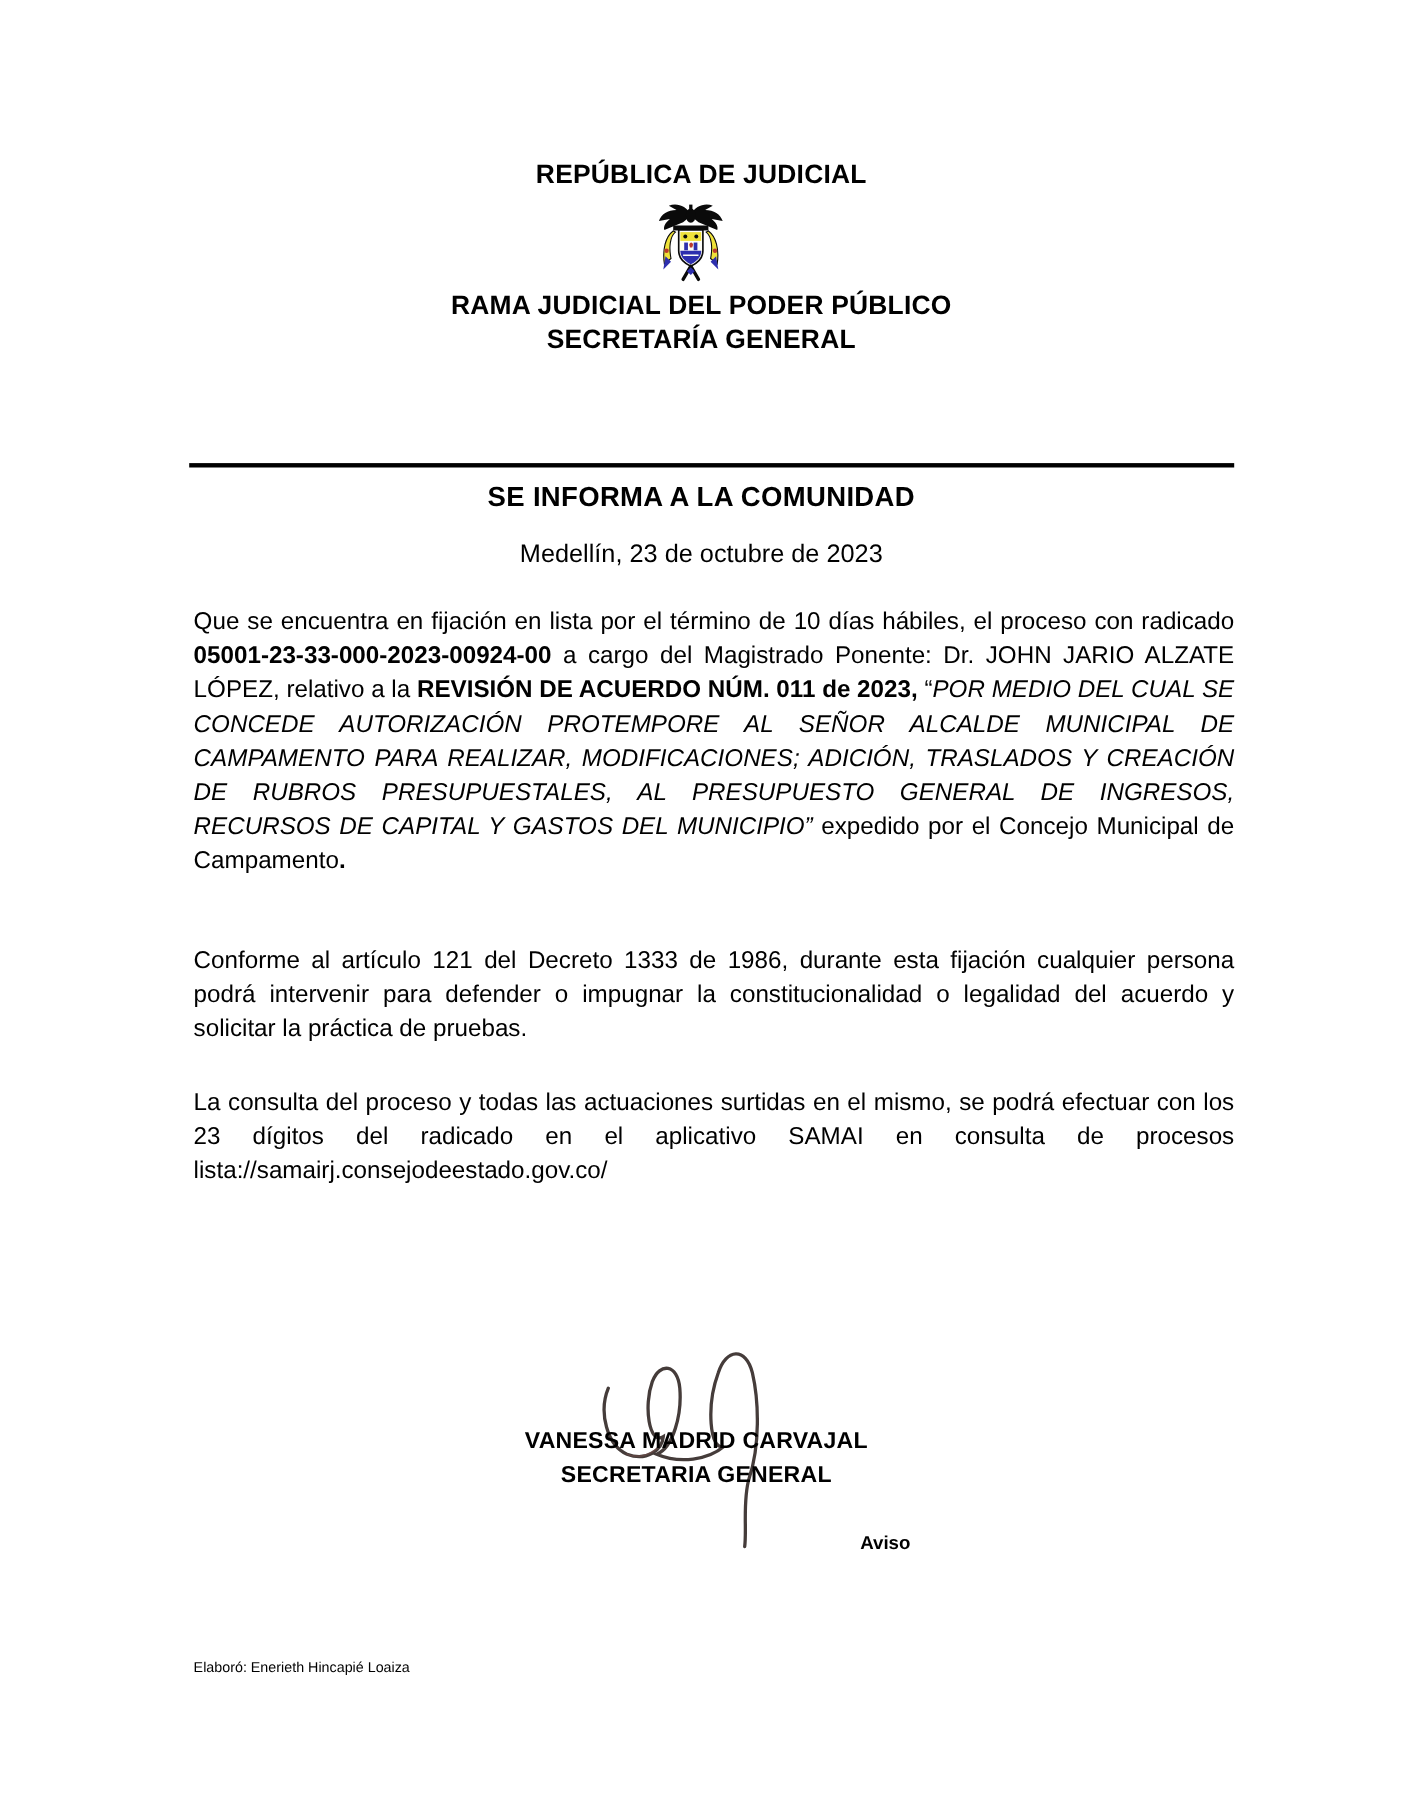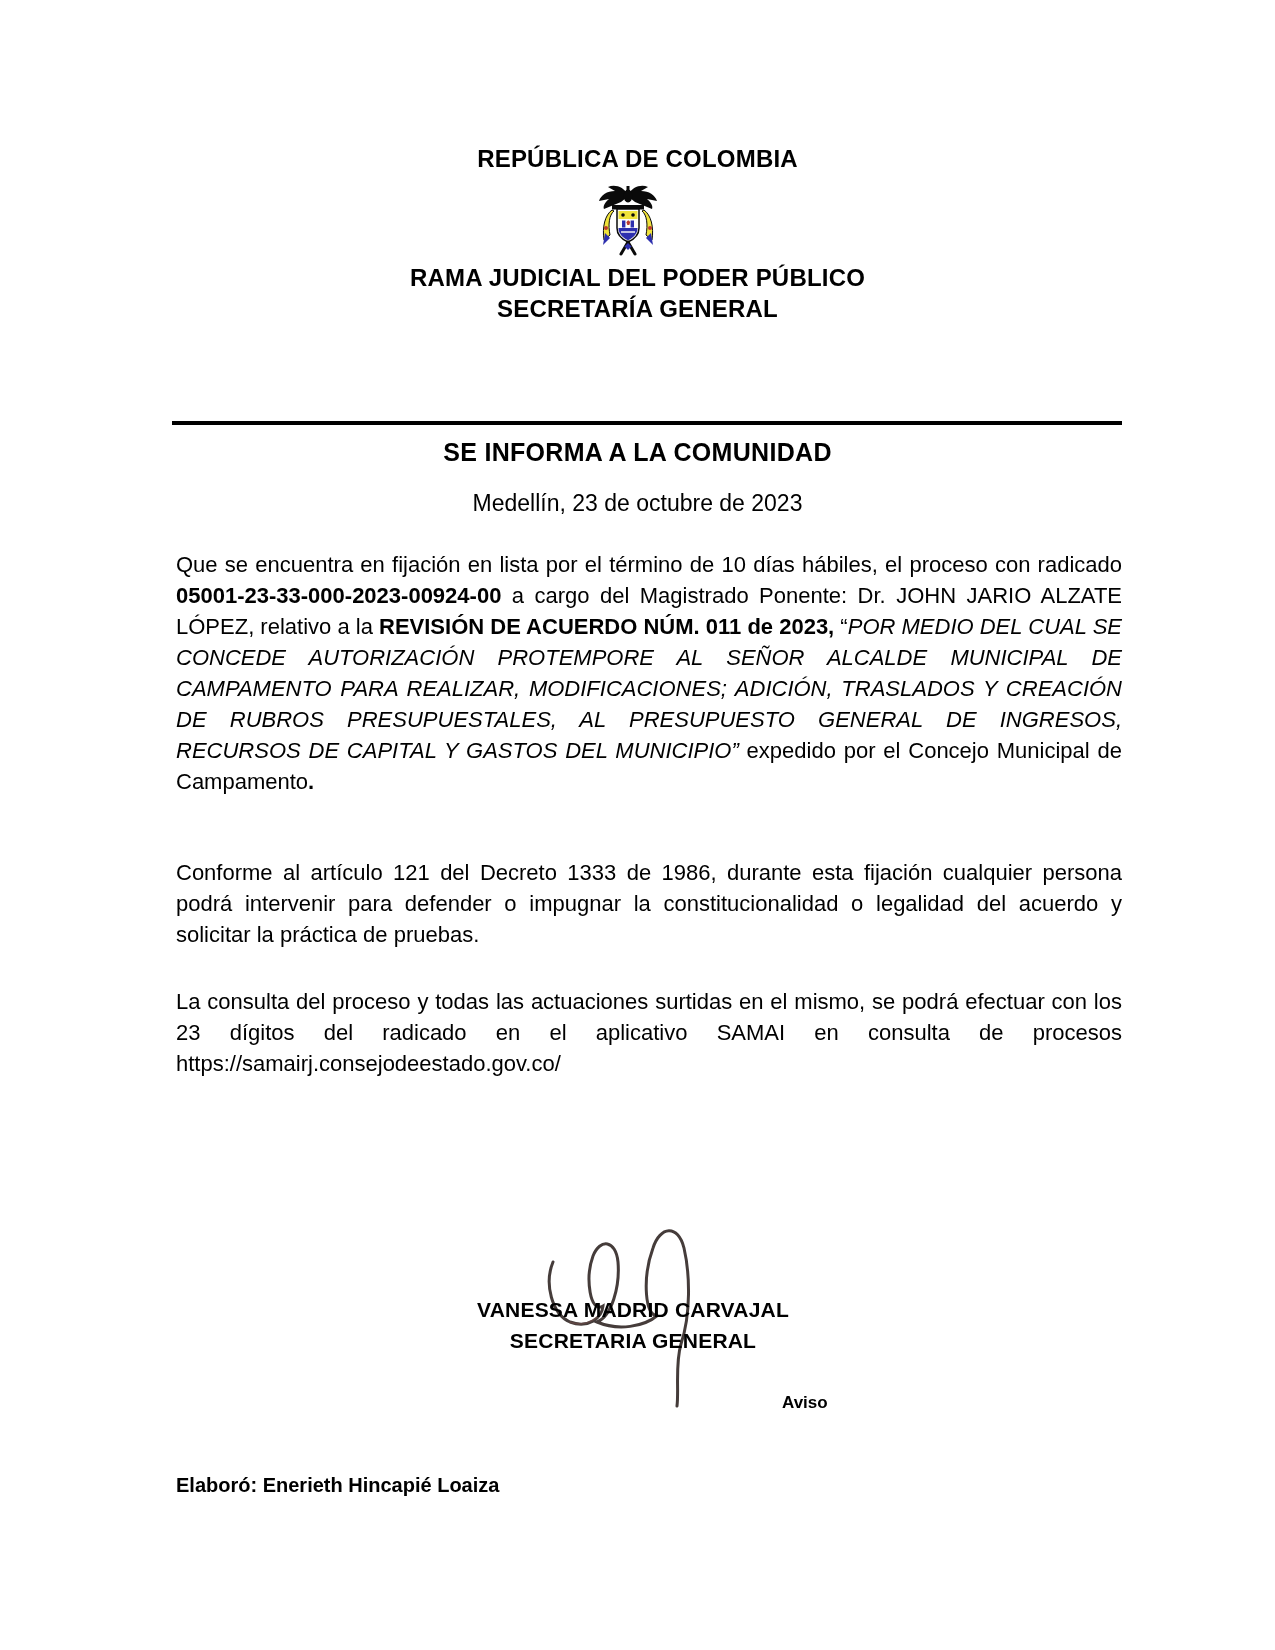--- a/index.html
+++ b/index.html
@@ -30,28 +30,28 @@
   .p2 { top:857px; }
   .p3 { top:986px; }
   .b { font-weight:700; }
   .i { font-style:italic;margin-top:28px; }
   .sig-svg { position:absolute; top:1222px; left:540px; width:180px; height:190px; }
   .sig-block {
     position:absolute; top:1294px; left:383px; width:500px; text-align:center;
     font-weight:700; font-size:21px; line-height:31px; letter-spacing:0.2px;
   }
   .aviso { position:absolute; top:1393px; left:782px; font-size:17px; font-weight:700; }
-  .elaboro { position:absolute; top:1474px; left:176px; font-size:20px;font-weight:bold; }
+  .elaboro { position:absolute; top:1508px; left:176px; font-size:13px; }
 </style>
 </head>
 <body>
 
 <div class="page">
 
-  <div class="center hdr-republic">REPÚBLICA DE COLOMBIA</div>
+  <div class="center hdr-republic">REPÚBLICA DE JUDICIAL</div>
 
   <div class="emblem">
     <svg viewBox="0 0 62 78" width="62" height="78" xmlns="http://www.w3.org/2000/svg">
 
       <path d="M31 13 C27 5 18 2 11 5 L18 9 C10 9 4 13 2 19 L12 17 C7 21 6 25 7 27 L24 20 29 16 Z" fill="#0a0a0a"></path>
       <path d="M31 13 C35 5 44 2 51 5 L44 9 C52 9 58 13 60 19 L50 17 C55 21 56 25 55 27 L38 20 33 16 Z" fill="#0a0a0a"></path>
       <ellipse cx="31" cy="14" rx="4.5" ry="6.5" fill="#0a0a0a"></ellipse>
       <rect x="29.5" y="4" width="3" height="5" fill="#0a0a0a"></rect>
 
       <rect x="15" y="23" width="32" height="4.5" fill="#0a0a0a"></rect>
@@ -87,21 +87,21 @@
   <div class="rule"></div>
 
   <div class="center heading">SE INFORMA A LA COMUNIDAD</div>
 
   <div class="center dateline">Medellín, 23 de octubre de 2023</div>
 
   <div class="para p1"><span>Que se encuentra en fijación en lista por el término de 10 días hábiles, el proceso con radicado </span><span class="b">05001-23-33-000-2023-00924-00</span><span> a cargo del Magistrado Ponente: Dr. JOHN JARIO ALZATE LÓPEZ, relativo a la </span><span class="b">REVISIÓN DE ACUERDO NÚM. 011 de 2023,</span><span> “</span><span class="i">POR MEDIO DEL CUAL SE CONCEDE AUTORIZACIÓN PROTEMPORE AL SEÑOR ALCALDE MUNICIPAL DE CAMPAMENTO PARA REALIZAR, MODIFICACIONES; ADICIÓN, TRASLADOS Y CREACIÓN DE RUBROS PRESUPUESTALES, AL PRESUPUESTO GENERAL DE INGRESOS, RECURSOS DE CAPITAL Y GASTOS DEL MUNICIPIO”</span><span> expedido por el Concejo Municipal de Campamento</span><span class="b">.</span></div>
 
   <div class="para p2">Conforme al artículo 121 del Decreto 1333 de 1986, durante esta fijación cualquier persona podrá intervenir para defender o impugnar la constitucionalidad o legalidad del acuerdo y solicitar la práctica de pruebas.</div>
 
-  <div class="para p3"><span>La consulta del proceso y todas las actuaciones surtidas en el mismo, se podrá efectuar con los 23 dígitos del radicado en el aplicativo SAMAI en consulta de procesos </span><span>https://samairj.consejodeestado.gov.co/</span></div>
+  <div class="para p3"><span>La consulta del proceso y todas las actuaciones surtidas en el mismo, se podrá efectuar con los 23 dígitos del radicado en el aplicativo SAMAI en consulta de procesos </span><span>lista://samairj.consejodeestado.gov.co/</span></div>
 
   <div class="sig-svg">
     <svg viewBox="0 0 180 190" width="180" height="190" xmlns="http://www.w3.org/2000/svg">
       <path d="M 13 40
                C 4 62, 12 92, 30 100
                C 48 107, 62 96, 63 84
                C 50 92, 45 56, 53 34
                C 60 16, 76 18, 78 40
                C 80 64, 72 94, 57 100
                C 78 109, 104 105, 118 93

